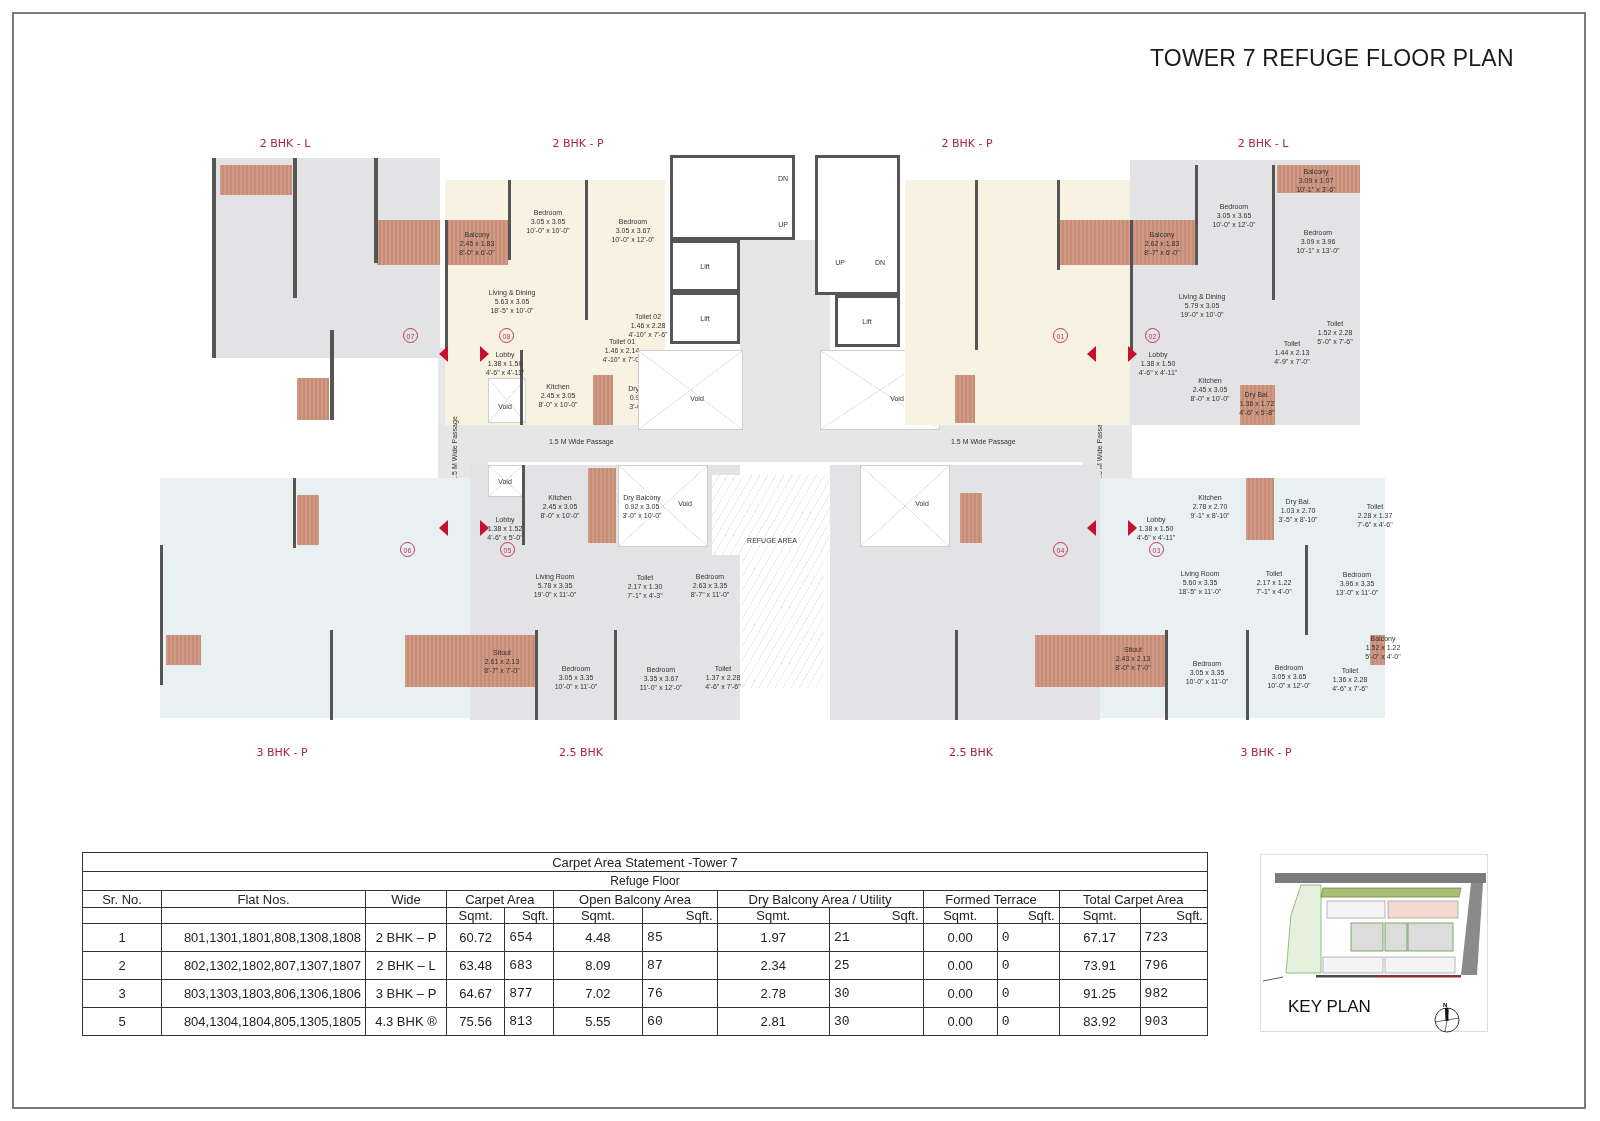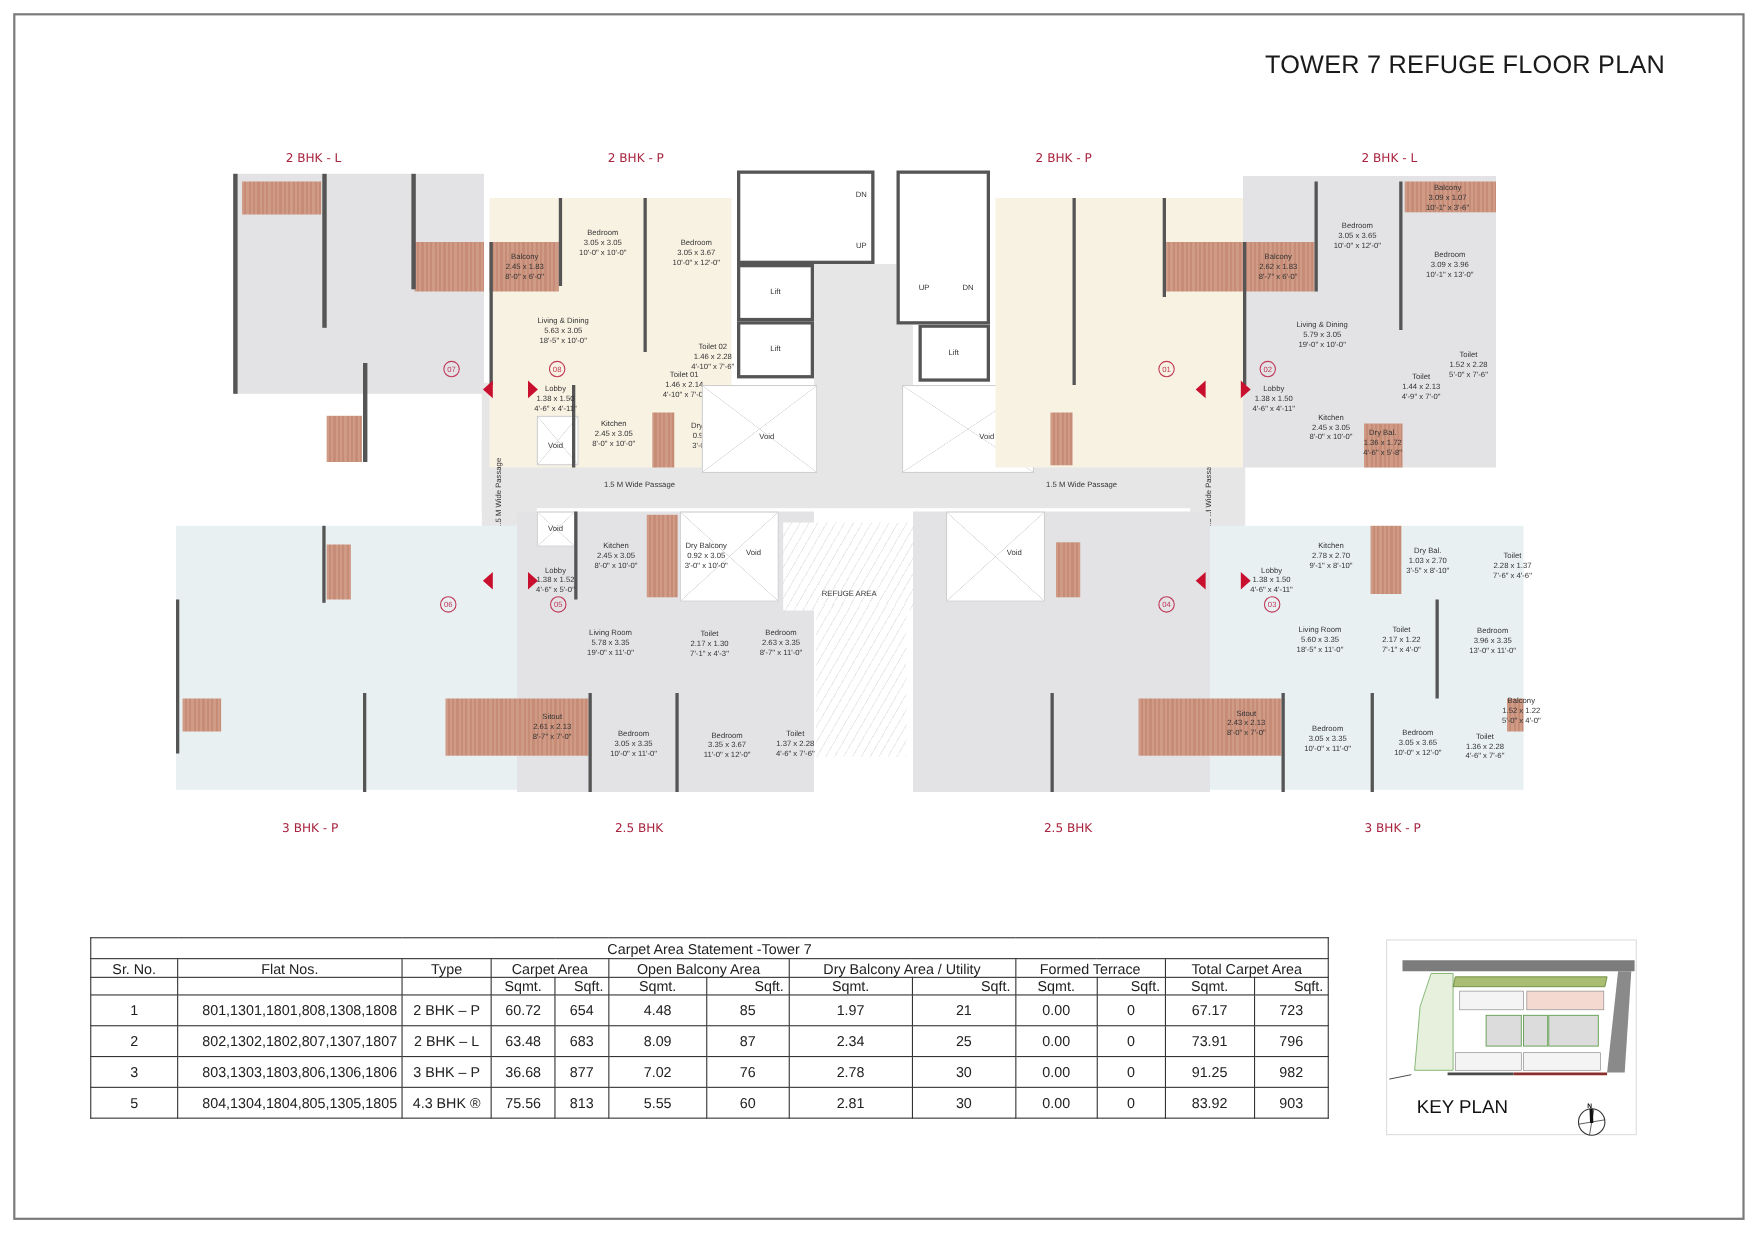--- a/index.html
+++ b/index.html
@@ -27,21 +27,21 @@
   table.area td{border:1px solid #333;padding:0 4px;height:18px;white-space:nowrap;}
   table.area .hdr1 td,table.area .hdr2 td{text-align:center;}
   table.area .hdr1 td{font-size:13px;}
   table.area .hdr2 td{font-size:12px;}
   table.area .hcol td{text-align:center;font-size:13px;height:16px;}
   table.area .sub td{font-size:13px;height:14px;}
   table.area .sub td.r{text-align:right;}
   table.area .sub td.c{text-align:center;}
   table.area .row td{height:27px;font-size:13px;}
   table.area .row td.c{text-align:center;}
-  table.area .row td.rt{text-align:center;}
+  table.area .row td.rt{text-align:left;font-family:Liberation Mono, monospace;}
   table.area .row td.fl{text-align:right;}
   
   .keyplan{position:absolute;left:1260px;top:854px;width:228px;height:178px;border:1px solid #ddd;box-sizing:border-box;background:#fff;}
   .keyplan-label{position:absolute;left:1288px;top:997px;font-size:17px;color:#111;}
 </style>
 </head>
 <body>
 
 <div class="frame"></div>
 
@@ -295,24 +295,27 @@
   <div class="arrow l" style="left:1087px;top:520px;"></div>
   <div class="arrow r" style="left:1128px;top:520px;"></div>
 </div>
 
 <div class="tbl-wrap">
   <table class="area">
     <tbody>
         <tr class="hdr1">
           <td colspan="15">Carpet Area Statement -Tower 7</td>
         </tr>
+    <tr class="hdr2">
+          <td colspan="15">Refuge Floor</td>
+        </tr>
     <tr class="hcol">
       <td style="width:70px">Sr. No.</td>
       <td style="width:195px">Flat Nos.</td>
-      <td style="width:72px">Type</td>
+      <td style="width:72px">Wide</td>
       <td colspan="2">Carpet Area</td>
       <td colspan="2">Open Balcony Area</td>
       <td colspan="2">Dry Balcony Area / Utility</td>
       <td colspan="2">Formed Terrace</td>
       <td colspan="2">Total Carpet Area</td>
     </tr>
     <tr class="sub">
       <td></td>
           <td></td>
           <td></td>
@@ -354,21 +357,21 @@
       <td class="rt">25</td>
       <td class="c">0.00</td>
       <td class="rt">0</td>
       <td class="c">73.91</td>
       <td class="rt">796</td>
     </tr>
     <tr class="row">
       <td class="c">3</td>
       <td class="fl">803,1303,1803,806,1306,1806</td>
       <td class="c">3 BHK – P</td>
-      <td class="c">36.68</td>
+      <td class="c">64.67</td>
       <td class="rt">877</td>
       <td class="c">7.02</td>
       <td class="rt">76</td>
       <td class="c">2.78</td>
       <td class="rt">30</td>
       <td class="c">0.00</td>
       <td class="rt">0</td>
       <td class="c">91.25</td>
       <td class="rt">982</td>
     </tr>

